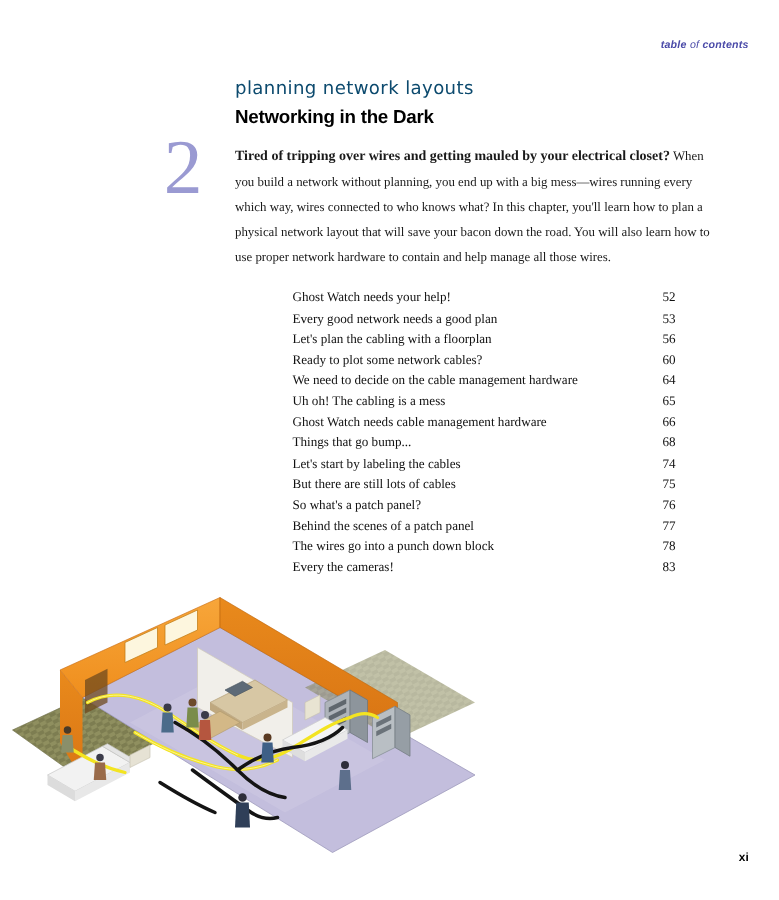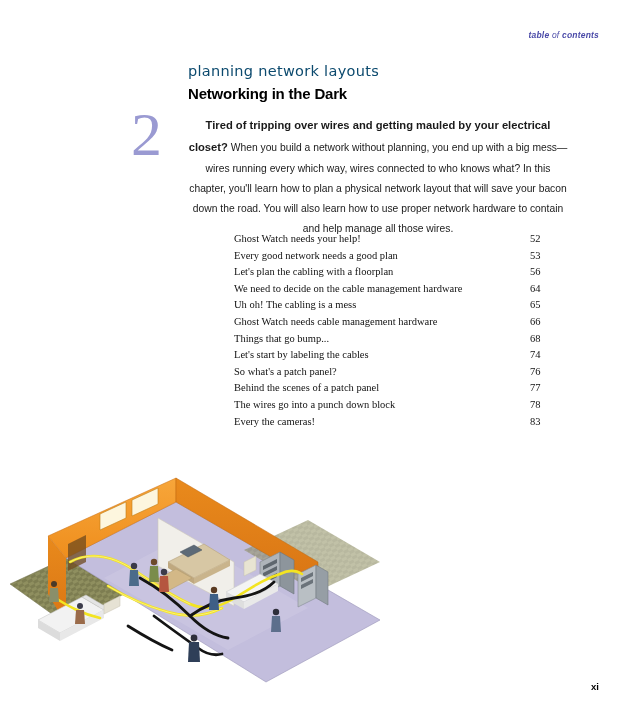--- a/index.html
+++ b/index.html
@@ -63,26 +63,26 @@
   }
   .chapter-title {
     font-family: "Liberation Sans", sans-serif;
     font-size: 15px;
     font-weight: bold;
     color: #000000;
     margin: 0 0 13px 0;
     letter-spacing: -0.2px;
   }
   .lede {
-    font-family: Liberation Sans, sans-serif;
+    font-family: Liberation Serif, serif;
     font-size: 10.3px;
     line-height: 1.95;
     color: #1a1a1a;
     margin: 0;
-    text-align: center;
+    text-align: left;
   }
   .lede .bold-lead {
     font-weight: bold;
     font-size: 11.2px;
   }
   
   .toc {
     position: absolute;
     left: 234px;
     top: 234px;
@@ -156,20 +156,25 @@
       <span class="toc-title">Every good network needs a good plan</span>
       <span class="toc-filler"></span>
       <span class="toc-page">53</span>
     </div>
     <div class="toc-row">
       <span class="toc-title">Let's plan the cabling with a floorplan</span>
       <span class="toc-filler"></span>
       <span class="toc-page">56</span>
     </div>
     <div class="toc-row">
+      <span class="toc-title">Ready to plot some network cables?</span>
+      <span class="toc-filler"></span>
+      <span class="toc-page">60</span>
+    </div>
+    <div class="toc-row">
       <span class="toc-title">We need to decide on the cable management hardware</span>
       <span class="toc-filler"></span>
       <span class="toc-page">64</span>
     </div>
     <div class="toc-row">
       <span class="toc-title">Uh oh! The cabling is a mess</span>
       <span class="toc-filler"></span>
       <span class="toc-page">65</span>
     </div>
     <div class="toc-row">
@@ -179,20 +184,25 @@
     </div>
     <div class="toc-row">
       <span class="toc-title">Things that go bump...</span>
       <span class="toc-filler"></span>
       <span class="toc-page">68</span>
     </div>
     <div class="toc-row">
       <span class="toc-title">Let's start by labeling the cables</span>
       <span class="toc-filler"></span>
       <span class="toc-page">74</span>
+    </div>
+    <div class="toc-row">
+      <span class="toc-title">But there are still lots of cables</span>
+      <span class="toc-filler"></span>
+      <span class="toc-page">75</span>
     </div>
     <div class="toc-row">
       <span class="toc-title">So what's a patch panel?</span>
       <span class="toc-filler"></span>
       <span class="toc-page">76</span>
     </div>
     <div class="toc-row">
       <span class="toc-title">Behind the scenes of a patch panel</span>
       <span class="toc-filler"></span>
       <span class="toc-page">77</span>

